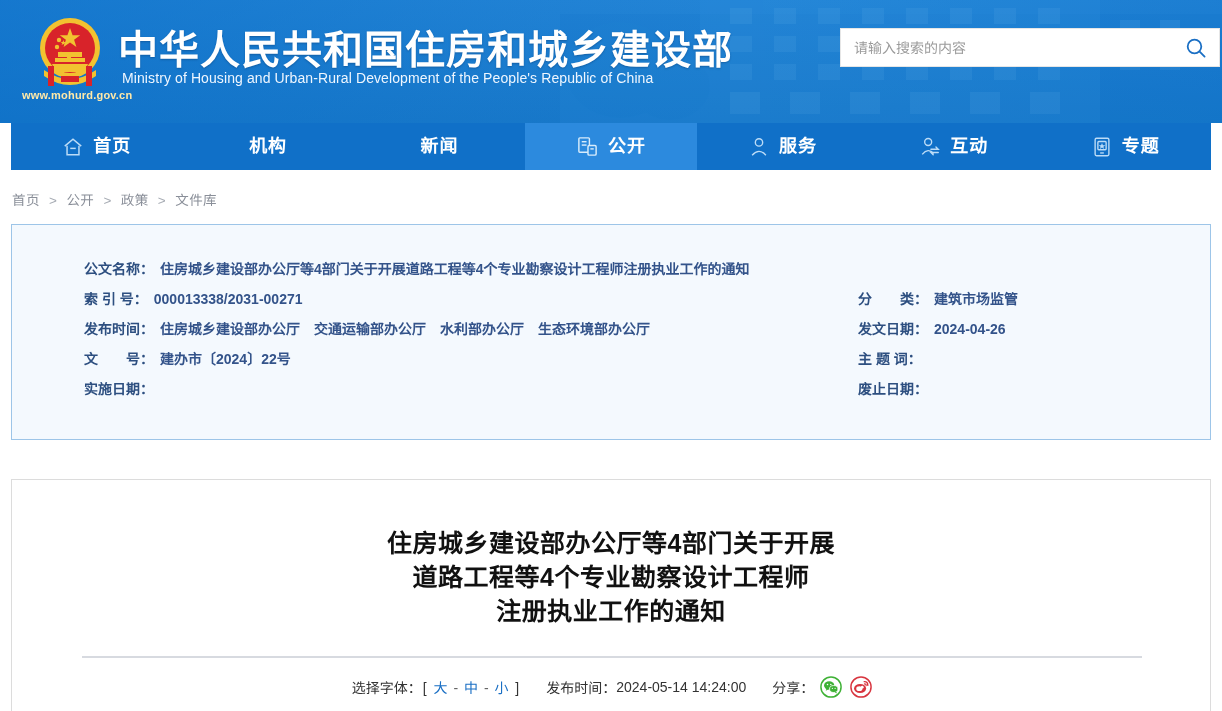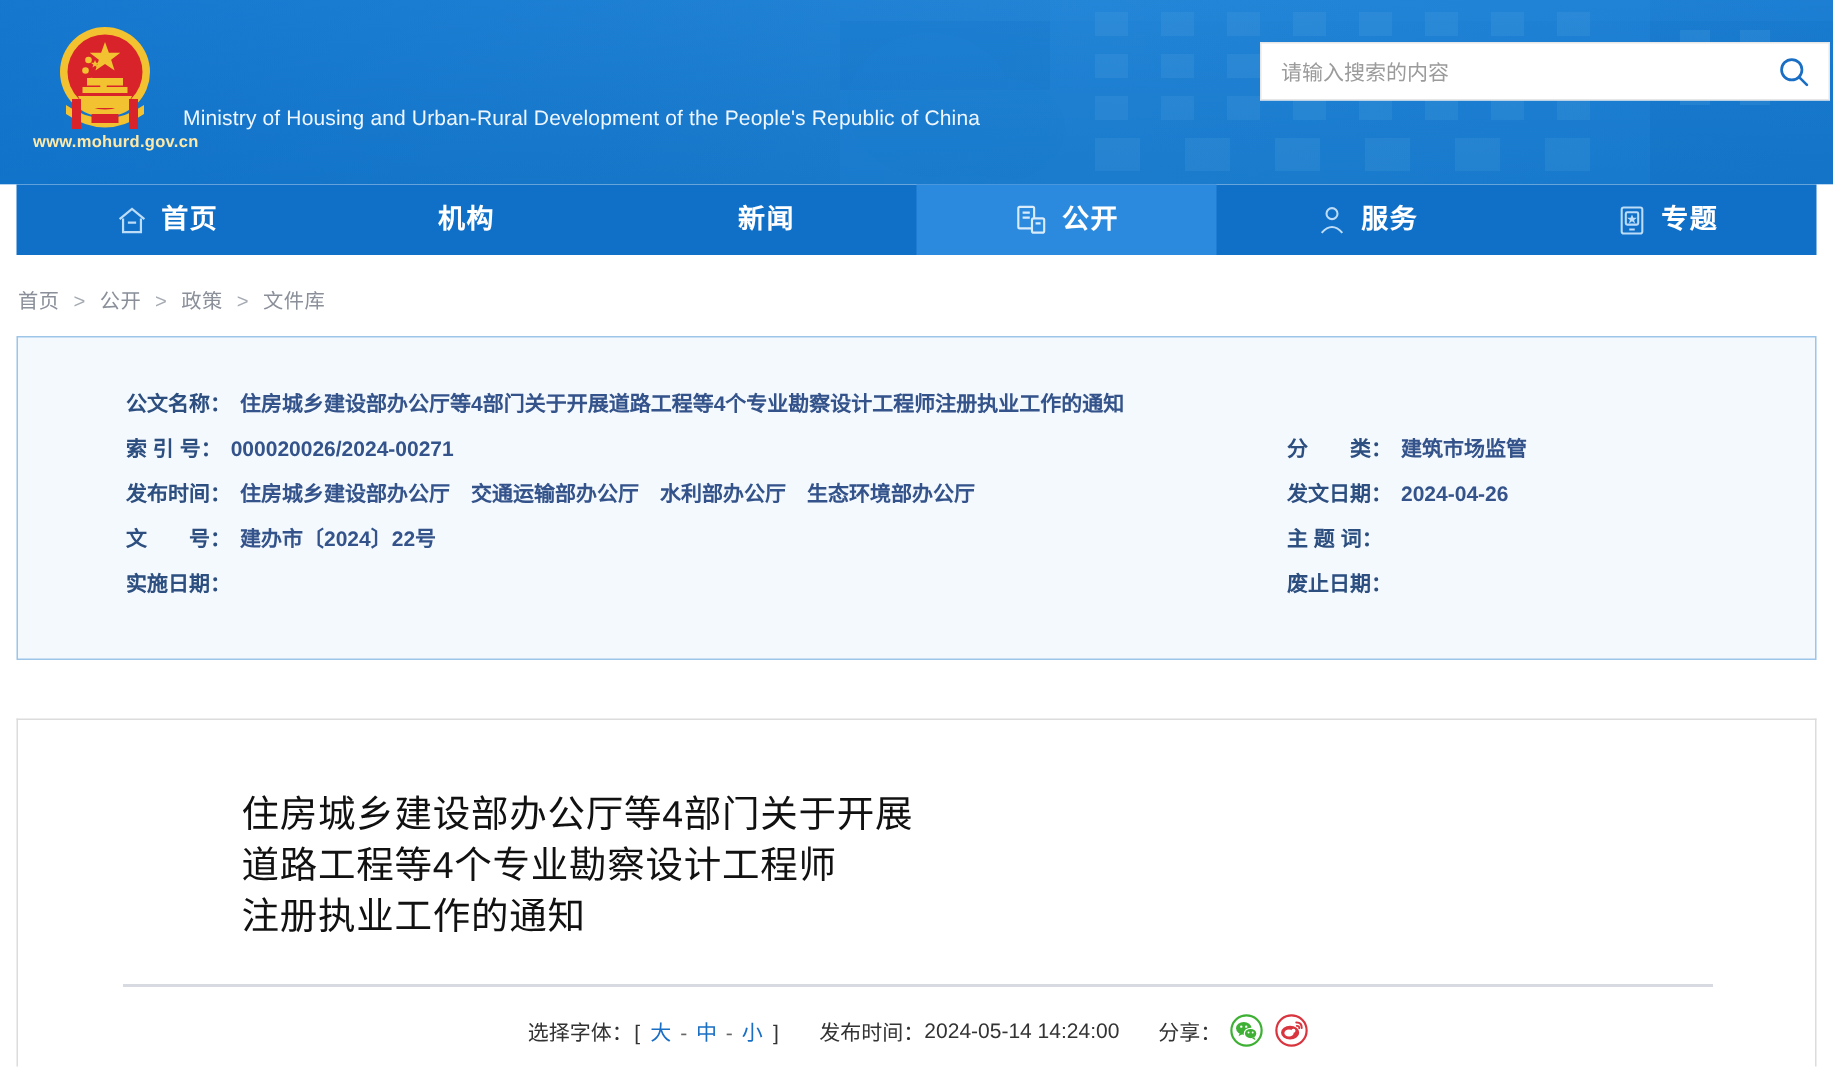--- a/index.html
+++ b/index.html
@@ -158,22 +158,23 @@
     position: absolute; left: 11px; top: 479px;
     width: 1200px; height: 232px;
     background: #ffffff;
     border: 1px solid #dcdcdc;
     border-bottom: none;
     overflow: hidden;
   }
   .article-title {
     margin: 46px auto 0;
     width: 900px;
+    text-align: center;
     font-size: 25px;
-    font-weight: normal;
+    font-weight: bold;
     color: #111111;
     line-height: 34px;
     letter-spacing: .5px;
   }
   .article-sep {
     position: absolute; left: 70px; top: 176px;
     width: 1060px; height: 2px;
     background: #d7dae0;
   }
   .meta-bar {
@@ -261,20 +262,21 @@
       <rect x="30" y="38" width="24" height="5" fill="#f2c230"></rect>
       <rect x="27" y="44" width="30" height="4" fill="#f2c230"></rect>
       <path d="M24 50 L60 50 L56 58 L28 58 Z" fill="#f2c230"></path>
       <path d="M16 56 Q42 74 68 56 L68 62 Q42 80 16 62 Z" fill="#f2c230"></path>
       <rect x="20" y="52" width="6" height="20" fill="#d8232a"></rect>
       <rect x="58" y="52" width="6" height="20" fill="#d8232a"></rect>
       <rect x="33" y="62" width="18" height="6" fill="#d8232a"></rect>
     </svg>
 
     <div class="site-url">www.mohurd.gov.cn</div>
+    <div class="site-title-cn">中华人民共和国住房和城乡建设部</div>
     <div class="site-title-en">Ministry of Housing and Urban-Rural Development of the People's Republic of China</div>
 
     <div class="search-box">
       <input class="search-input" type="text" placeholder="请输入搜索的内容" style="">
       <button class="search-btn">
         <svg width="22" height="22" viewBox="0 0 22 22">
           <circle cx="9.5" cy="9.5" r="6.8" fill="none" stroke="#1a6fc4" stroke-width="1.8"></circle>
           <line x1="14.4" y1="14.4" x2="19.6" y2="19.6" stroke="#1a6fc4" stroke-width="1.8" stroke-linecap="round"></line>
         </svg>
       </button>
@@ -314,20 +316,29 @@
     </div>
 
     <div class="nav-item">
       <svg width="22" height="22" viewBox="0 0 24 24" fill="none" stroke="#bcdcf7" stroke-width="1.5">
         <circle cx="12" cy="7" r="4"></circle>
         <path d="M4.5 21 Q12 12.5 19.5 21"></path>
       </svg>
       <span class="nav-label">服务</span>
     </div>
 
+    <div class="nav-item">
+      <svg width="22" height="22" viewBox="0 0 24 24" fill="none" stroke="#bcdcf7" stroke-width="1.5">
+        <circle cx="10" cy="6.5" r="3.8"></circle>
+        <path d="M3.5 20 Q10 12.5 16 19"></path>
+        <path d="M13 14.5 H21 L18.5 12" stroke-linecap="round"></path>
+        <path d="M21 18 H13 L15.5 20.5" stroke-linecap="round"></path>
+      </svg>
+      <span class="nav-label">互动</span>
+    </div>
 
     <div class="nav-item">
       <svg width="22" height="22" viewBox="0 0 24 24" fill="none" stroke="#bcdcf7" stroke-width="1.5">
         <rect x="4.5" y="2.5" width="15" height="19" rx="1.5"></rect>
         <rect x="7.5" y="6" width="9" height="9" rx="1"></rect>
         <polygon points="12,7.6 13,10 15.6,10 13.5,11.6 14.3,14.1 12,12.6 9.7,14.1 10.5,11.6 8.4,10 11,10" fill="#bcdcf7" stroke="none"></polygon>
         <line x1="10" y1="18.5" x2="14" y2="18.5"></line>
       </svg>
       <span class="nav-label">专题</span>
     </div>
@@ -347,21 +358,21 @@
 
 <div class="info-card">
 
   <div class="info-col-left">
     <div class="info-row">
       <span class="info-label">公文名称：</span>
       <span class="info-value">住房城乡建设部办公厅等4部门关于开展道路工程等4个专业勘察设计工程师注册执业工作的通知</span>
     </div>
     <div class="info-row">
       <span class="info-label">索 引 号：</span>
-      <span class="info-value">000020026/2024-00271</span>
+      <span class="info-value">000013338/2031-00271</span>
     </div>
     <div class="info-row">
       <span class="info-label">发布时间：</span>
       <span class="info-value">住房城乡建设部办公厅　交通运输部办公厅　水利部办公厅　生态环境部办公厅</span>
     </div>
     <div class="info-row">
       <span class="info-label">文　　号：</span>
       <span class="info-value">建办市〔2024〕22号</span>
     </div>
     <div class="info-row">

